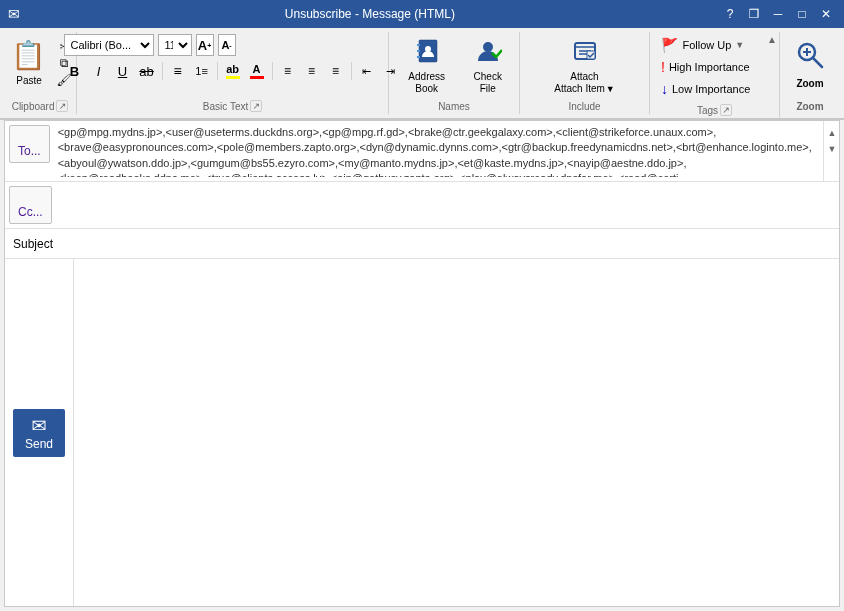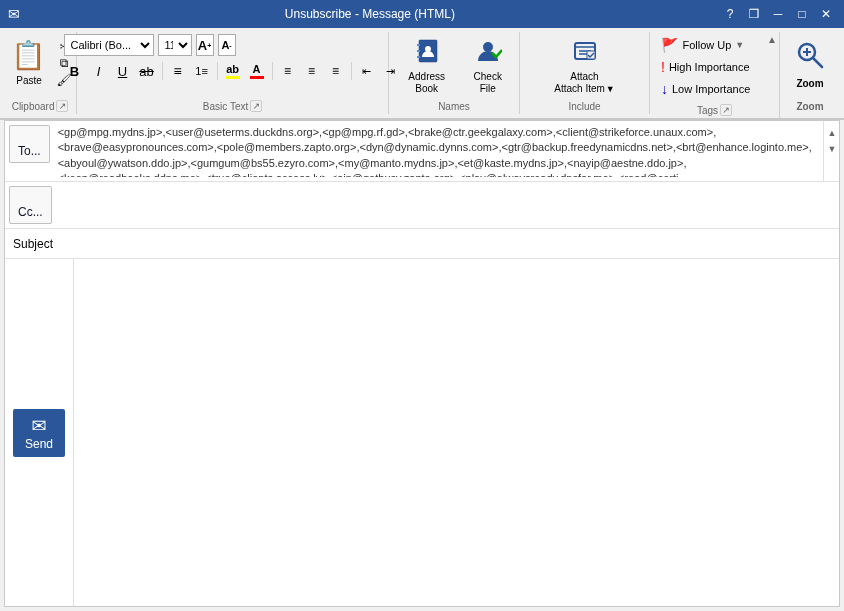--- a/index.html
+++ b/index.html
@@ -210,21 +210,21 @@
       color: #000000;
       font-size: 12px;
       padding: 6px 8px;
       min-width: 65px;
       display: flex; align-items: flex-start;
       padding-top: 8px;
     }
     .field-btn {
       border: 1px solid #c0c0c0;
       background: #f8f8f8;
-      color: #0f172a;
+      color: #4c1d95;
       font-size: 12px;
       padding: 18px 8px;
       margin: 4px 4px;
       cursor: pointer;
       border-radius: 2px;
       height: 36px;
     }
     .field-value {
       flex: 1;
       font-size: 11px;

